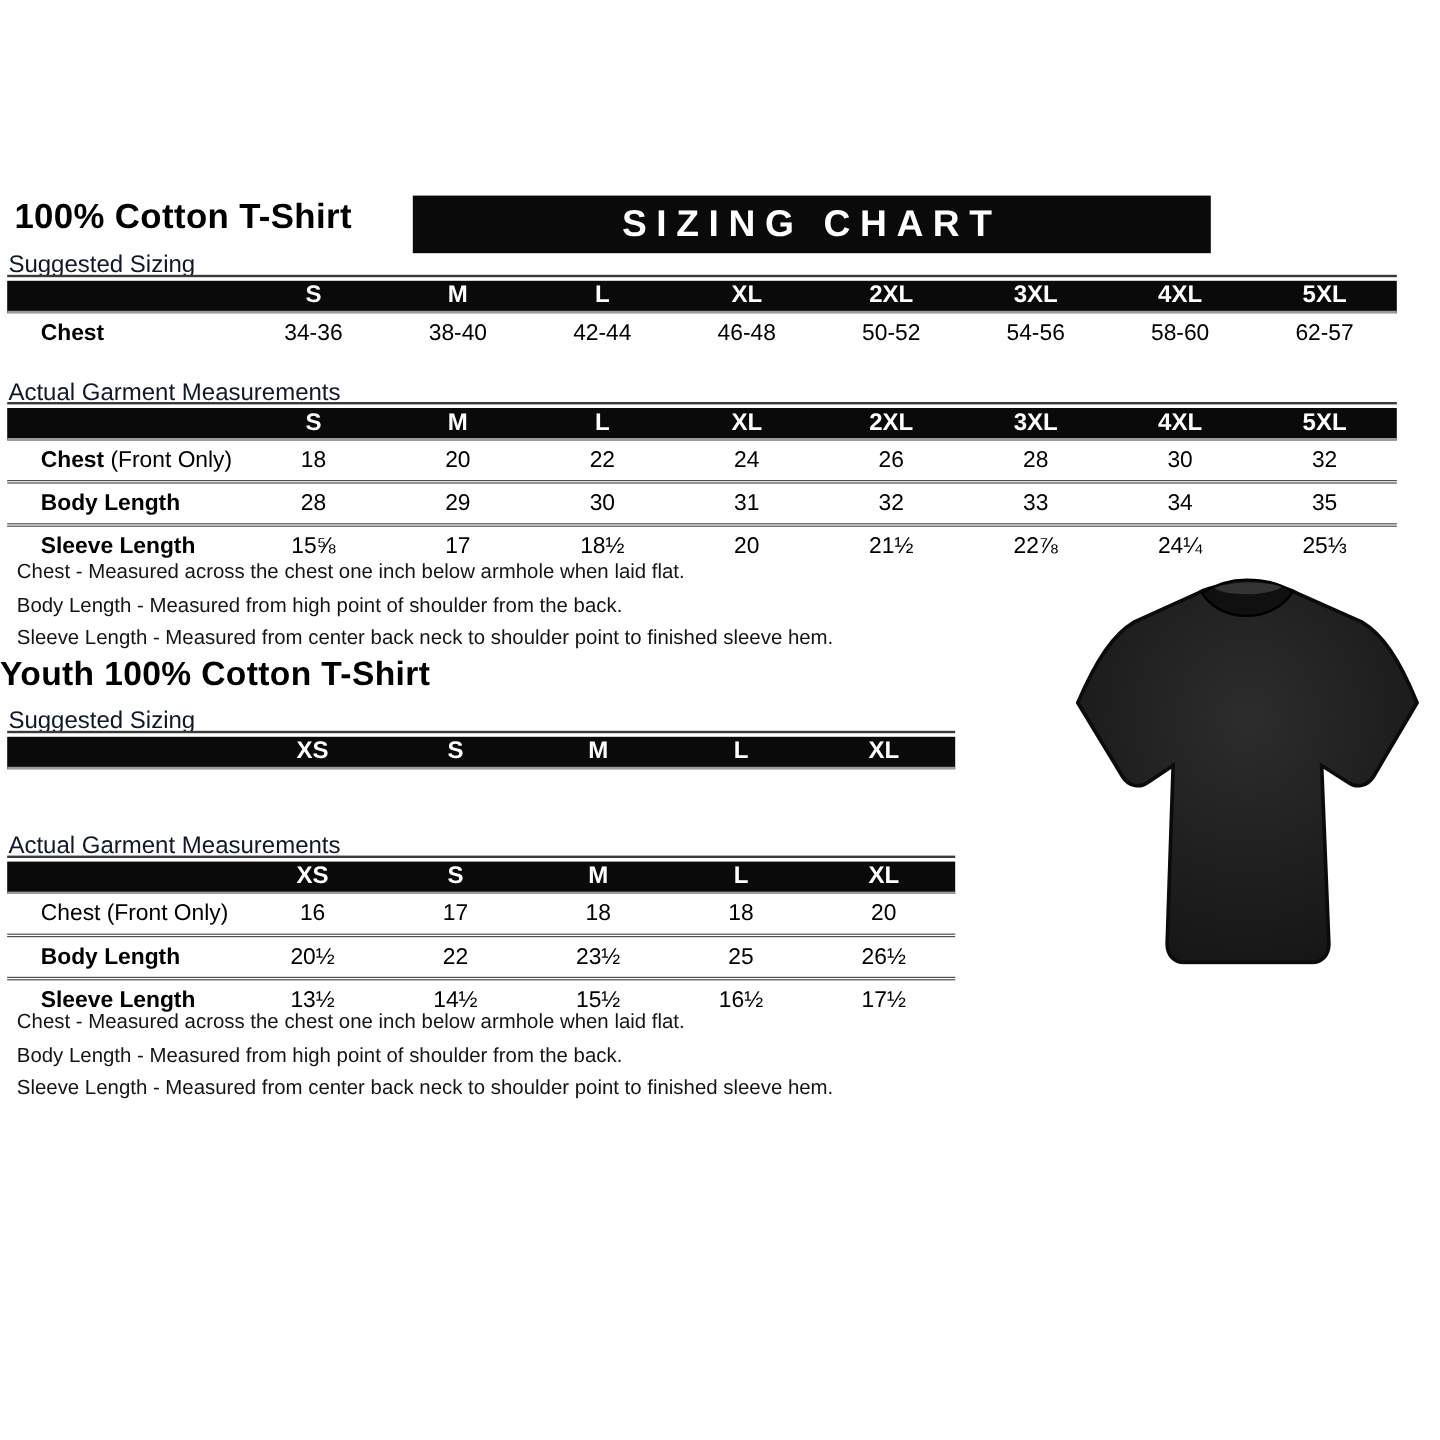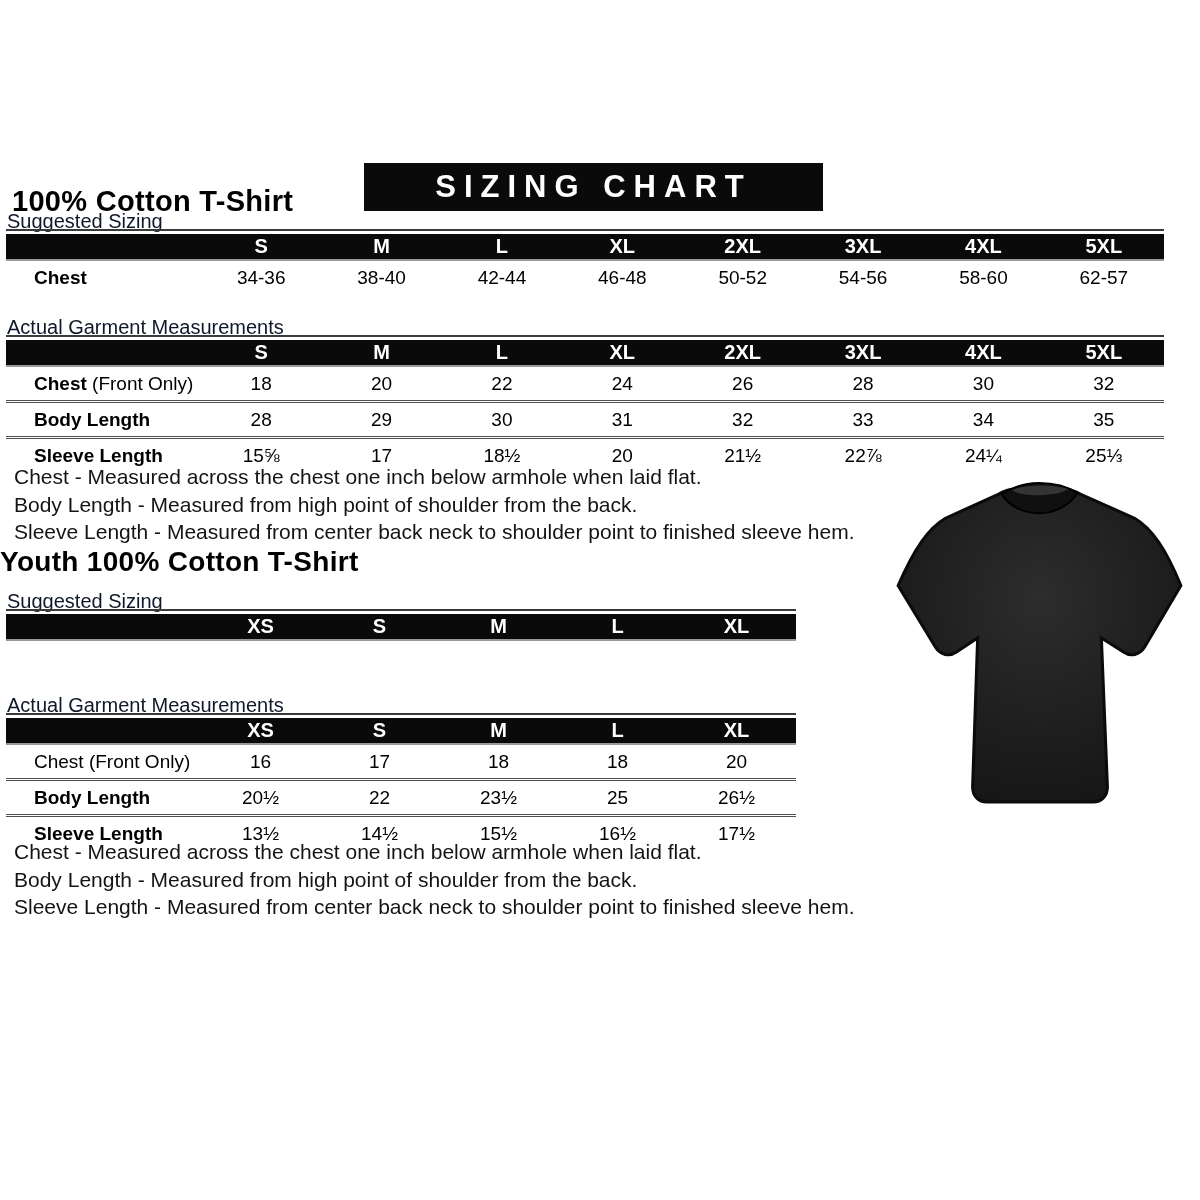--- a/index.html
+++ b/index.html
@@ -3,25 +3,25 @@
 <meta charset="utf-8">
 <style>
   html,body { margin:0; padding:0; }
   body {
     width:1200px; height:1200px; background:#ffffff; position:relative;
     font-family:"Liberation Sans", sans-serif; color:#000;
     -webkit-font-smoothing:antialiased;
   }
   .abs { position:absolute; }
 
-  .title { left:12px; top:165px; font-size:29px; font-weight:700; letter-spacing:.3px;margin-top:20px; }
+  .title { left:12px; top:165px; font-size:29px; font-weight:700; letter-spacing:.3px; }
   .youth-title { left:0; top:546px; font-size:28px; font-weight:700; letter-spacing:.3px; }
 
   .banner {
-    left:364px; top:163px; width:459px; height:48px; background:#0a0a0a;
+    left:344px; top:163px; width:665px; height:48px; background:#0a0a0a;
     color:#fff; display:flex; align-items:center; justify-content:center;
     font-size:31px; font-weight:700; letter-spacing:8px;
   }
 
   .section-label { font-size:20px; color:#0f172a; }
   #adult-suggested-label { left:7px; top:210px; }
   #adult-measure-label   { left:7px; top:316px; }
   #youth-suggested-label { left:7px; top:590px; }
   #youth-measure-label   { left:7px; top:694px; }
 
@@ -36,21 +36,21 @@
     background:#0a0a0a; color:#fff; height:25px;
     border-bottom:2px solid #9a9a9a; align-items:center;
   }
   .size-table .col-head { font-weight:700; font-size:20px; text-align:center; }
   .size-table .trow { font-size:19px; color:#000000; padding:6px 0 5px 0; align-items:center; }
   .size-table .trow + .trow { border-top:3px double #4f4f4f; }
   .size-table .label-cell { padding-left:28px; white-space:nowrap; }
   .size-table .label-cell b { font-weight:700; }
   .size-table .val-cell { text-align:center; }
 
-  .notes { font-size:21px; color:#141414; line-height:27.5px; }
+  .notes { font-size:17px; color:#141414; line-height:27.5px; }
   #adult-notes { left:14px; top:463px; }
   #youth-notes { left:14px; top:838px; }
 
   .tshirt-wrap { left:888px; top:478px; width:302px; height:326px; }
 </style>
 </head>
 <body>
 
 <div class="abs title">100% Cotton T-Shirt</div>
 <div class="abs banner">

